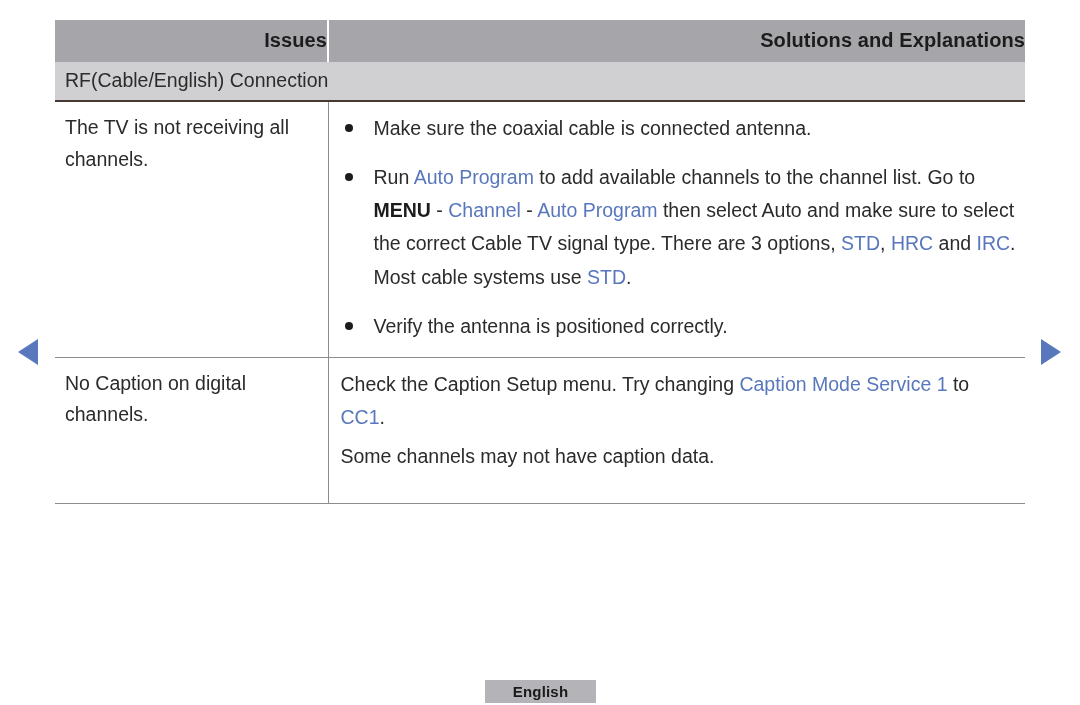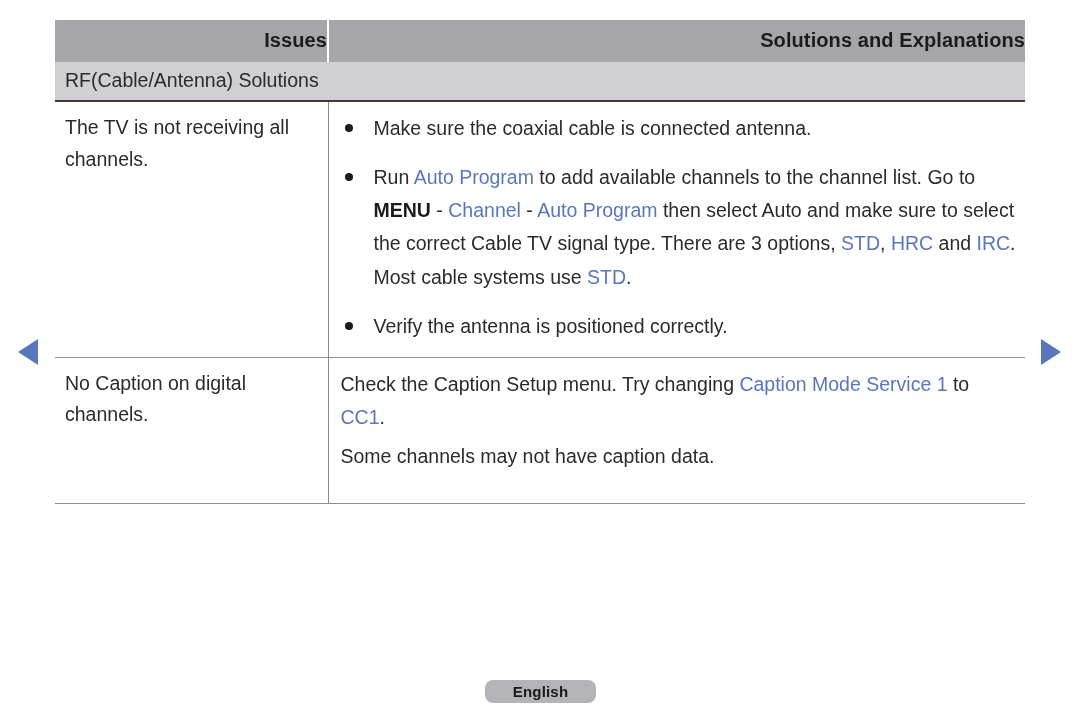--- a/index.html
+++ b/index.html
@@ -137,21 +137,21 @@
   }
 
   
   .lang-chip {
     position: absolute;
     left: 485px;
     top: 680px;
     width: 111px;
     height: 23px;
     background: #b4b4b8;
-    border-radius: 8px;
+    border-radius: 0;
     color: #1a1a1a;
     font-size: 15px;
     font-weight: bold;
     display: flex;
     align-items: center;
     justify-content: center;
     letter-spacing: 0.2px;
   }
 </style>
 </head>
@@ -168,21 +168,21 @@
       <colgroup>
           <col class="c1">
           <col class="c2">
         </colgroup>
       <tbody>
         <tr class="head">
           <th class="h-left">Issues</th>
           <th>Solutions and Explanations</th>
         </tr>
         <tr class="subhead">
-          <td colspan="2">RF(Cable/Antenna) Solutions</td>
+          <td colspan="2">RF(Cable/English) Connection</td>
         </tr>
 
         <tr class="body">
           <td class="left-cell">The TV is not receiving all channels.</td>
           <td class="right-cell">
             <ul class="bullets">
               <li>
                 <span class="dot"></span>
                 <span class="rich">Make sure the coaxial cable is connected antenna.</span>
               </li>

